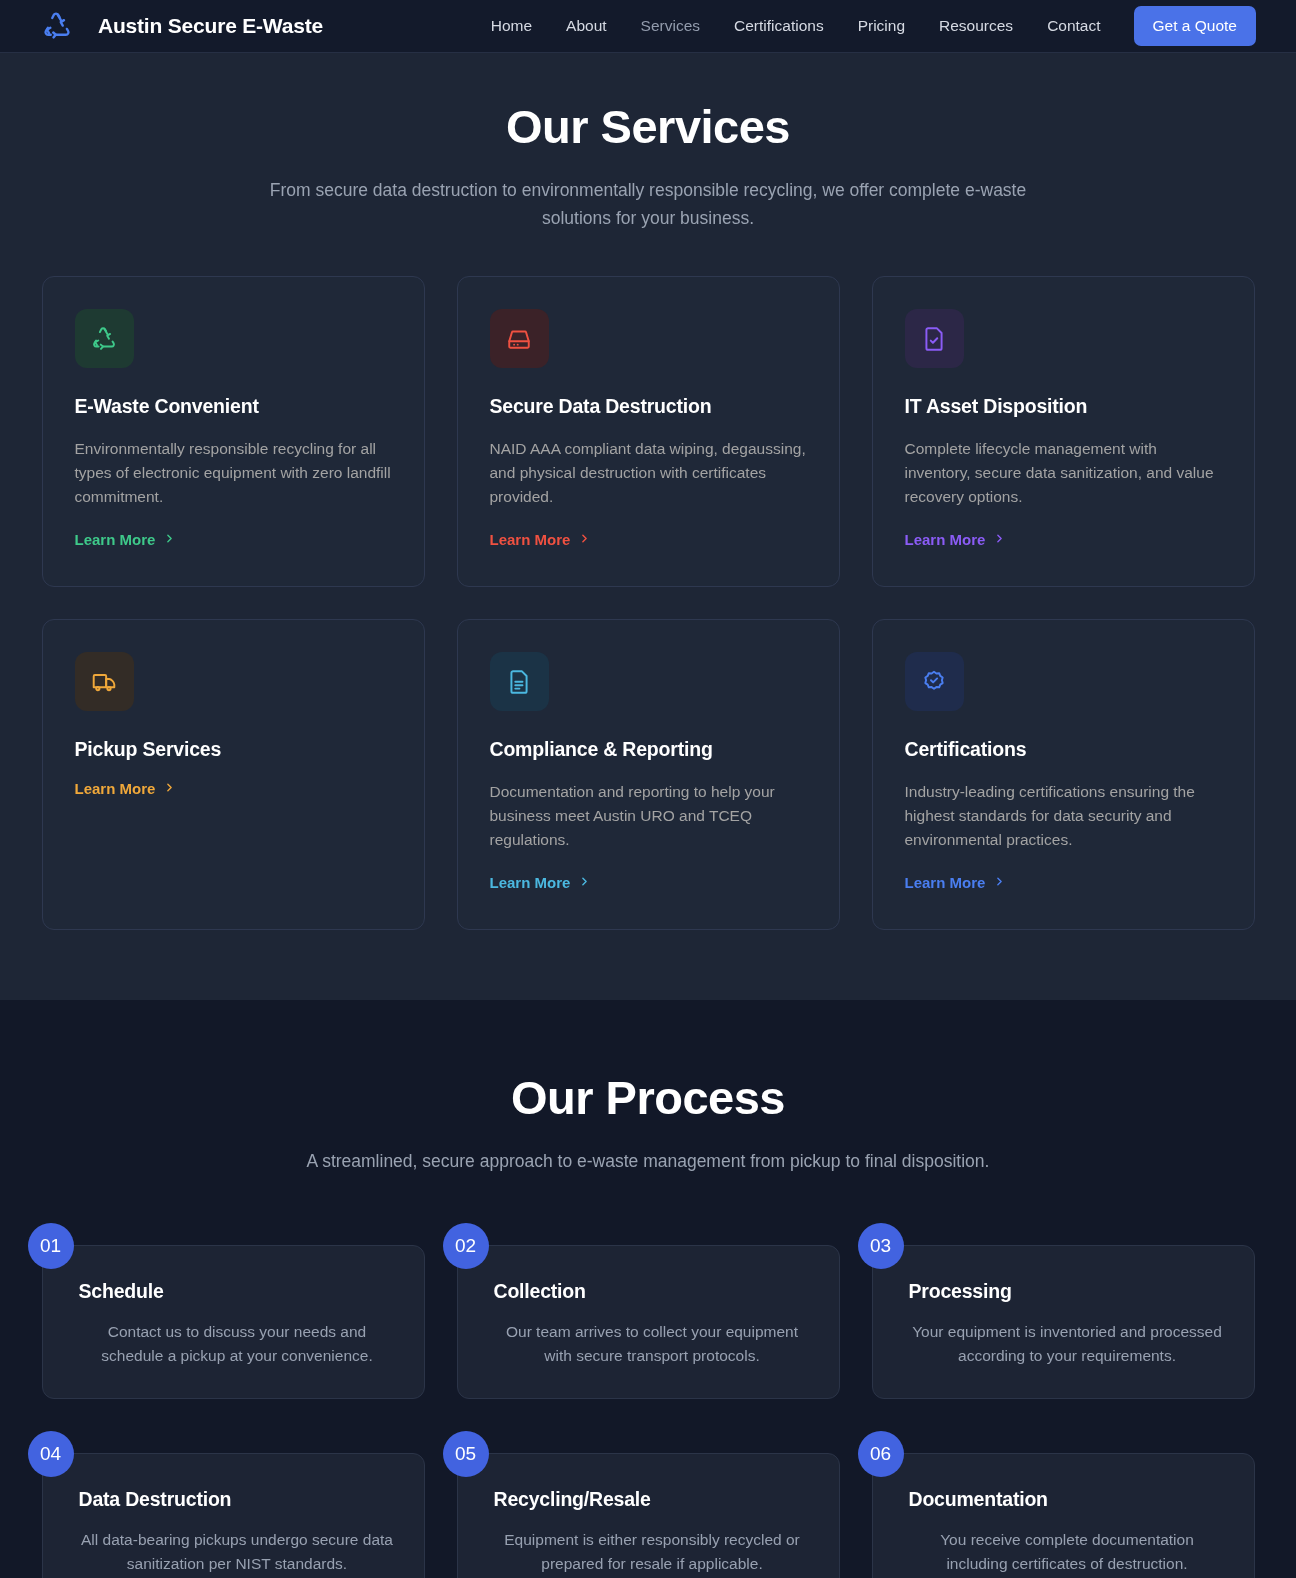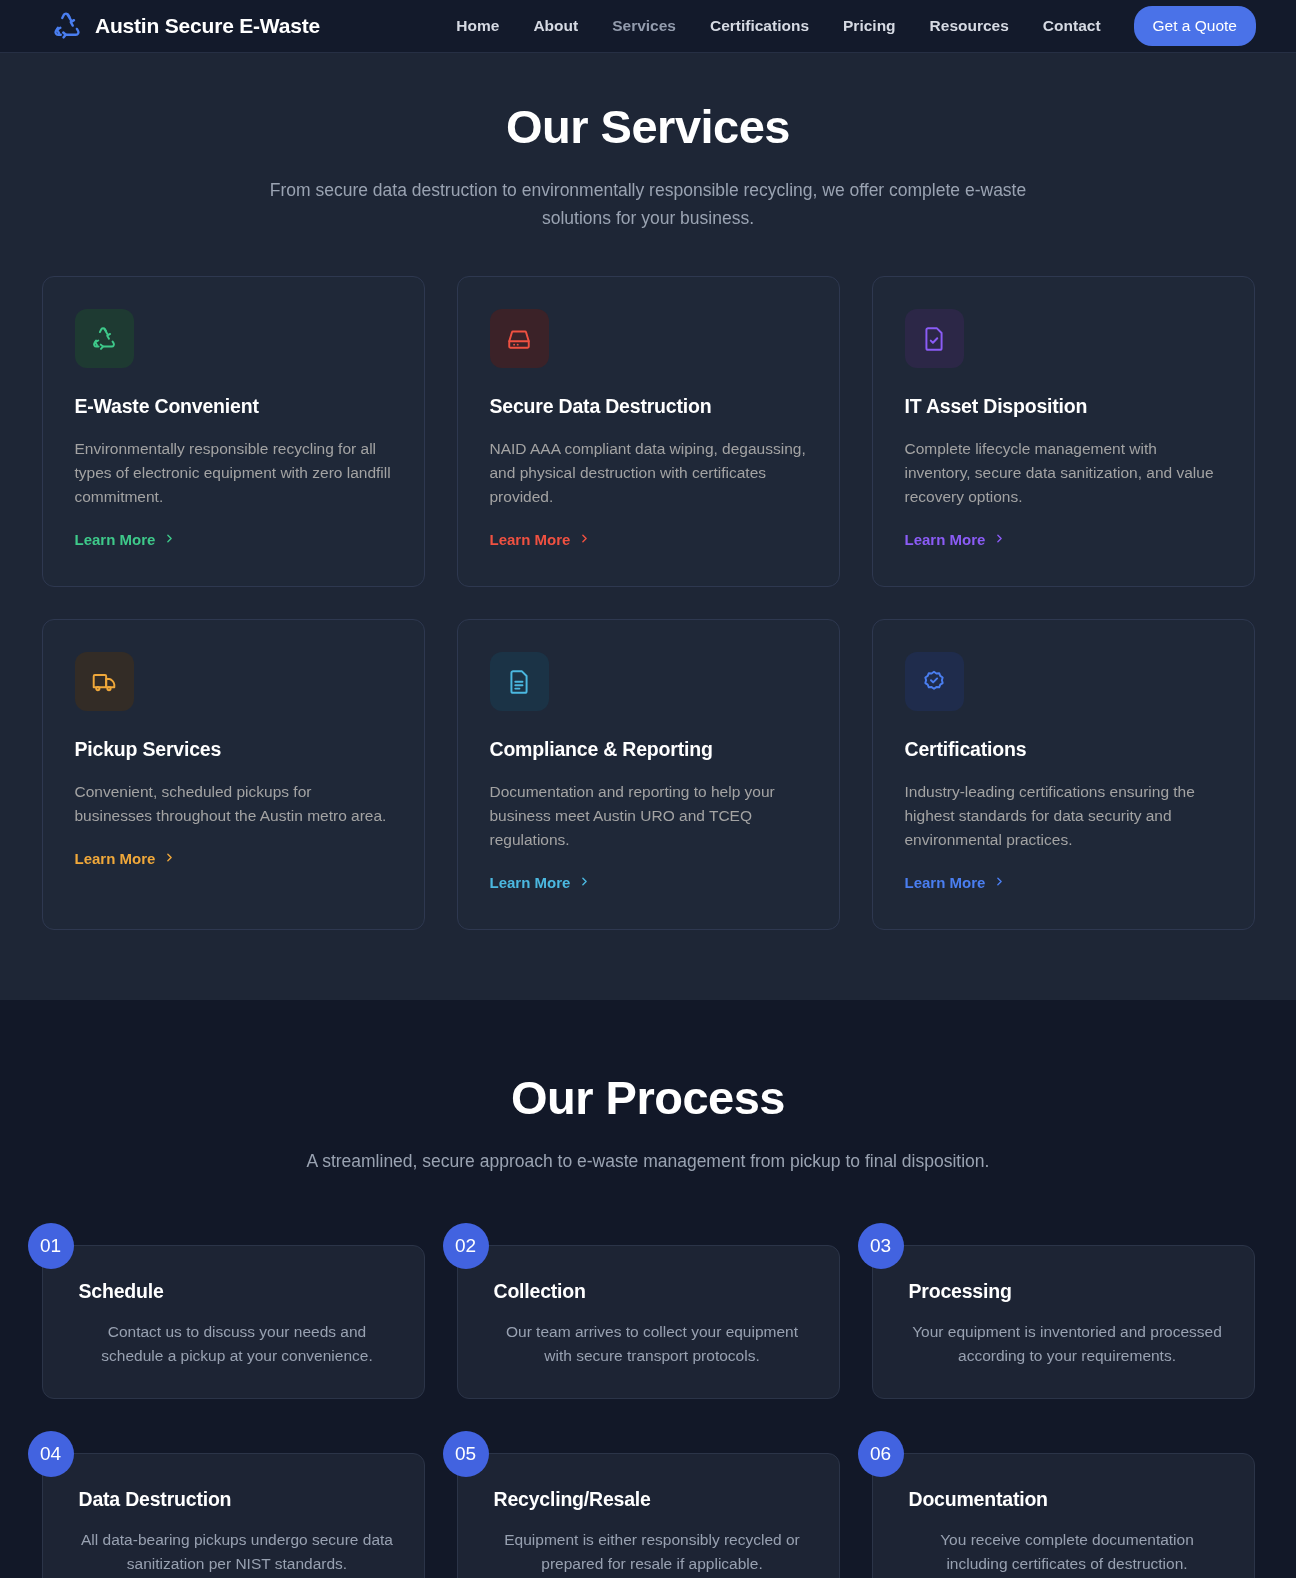--- a/index.html
+++ b/index.html
@@ -18,23 +18,23 @@
     background: #131a2b;
     border-bottom: 1px solid #262f44;
     display: flex;
     align-items: center;
     padding: 0 40px;
     position: relative;
   }
   .brand {
     display: flex;
     align-items: center;
-    gap: 13px;
+    gap: 26px;
     position: absolute;
-    left: 52px;
+    left: 42px;
   }
   .brand-icon { width: 30px; height: 30px; display: block; }
   .brand-name {
     color: #ffffff;
     font-size: 21px;
     font-weight: bold;
     letter-spacing: -0.2px;
   }
   .nav-links {
     display: flex;
@@ -42,29 +42,28 @@
     gap: 0px;
     margin-left: auto;
     margin-right: 0px;
   }
   .nav-link {
     color: #d6dae3;
     font-size: 15.5px;
     padding: 8px 17px;
     text-decoration: none;
     white-space: nowrap;
-    font-weight: bold;
   }
   .nav-link.active { color: #939cad; }
   .quote-btn {
     background: #4a72e8;
     color: #ffffff;
     font-size: 15.5px;
     border: none;
-    border-radius: 18px;
+    border-radius: 7px;
     padding: 11px 19px;
     margin-left: 16px;
     cursor: pointer;
     white-space: nowrap;
     font-family: "Liberation Sans", sans-serif;
   }
 
   
   .services-section {
     background: #1e2636;
@@ -280,21 +279,20 @@
     <div class="service-card">
       <div class="icon-box" style="background:#332c26">
         <svg width="26" height="26" viewBox="0 0 24 24" fill="none" stroke="#f0a83a" stroke-width="1.8" stroke-linecap="round" stroke-linejoin="round">
           <path d="M2.5 6.6A1.1 1.1 0 0 1 3.6 5.5h9.3a1.1 1.1 0 0 1 1.1 1.1v10.2H2.5V6.6z"></path>
           <path d="M14 9.2h2.9c1.6 0 4.6 2.9 4.6 5v2.6H14V9.2z"></path>
           <circle cx="6.3" cy="18.1" r="1.5"></circle>
           <circle cx="16.6" cy="18.1" r="1.5"></circle>
         </svg>
       </div>
       <div class="card-title">Pickup Services</div>
-      <div class="card-desc">Convenient, scheduled pickups for businesses throughout the Austin metro area.</div>
       <a class="learn-more" href="#" style="color:#f0a83a">
         <span>Learn More</span>
         <span class="chev">
           <svg width="13" height="13" viewBox="0 0 24 24" fill="none" stroke="#f0a83a" stroke-width="2.6" stroke-linecap="round" stroke-linejoin="round">
               <polyline points="9 18 15 12 9 6"></polyline>
             </svg>
         </span>
       </a>
     </div>
 

